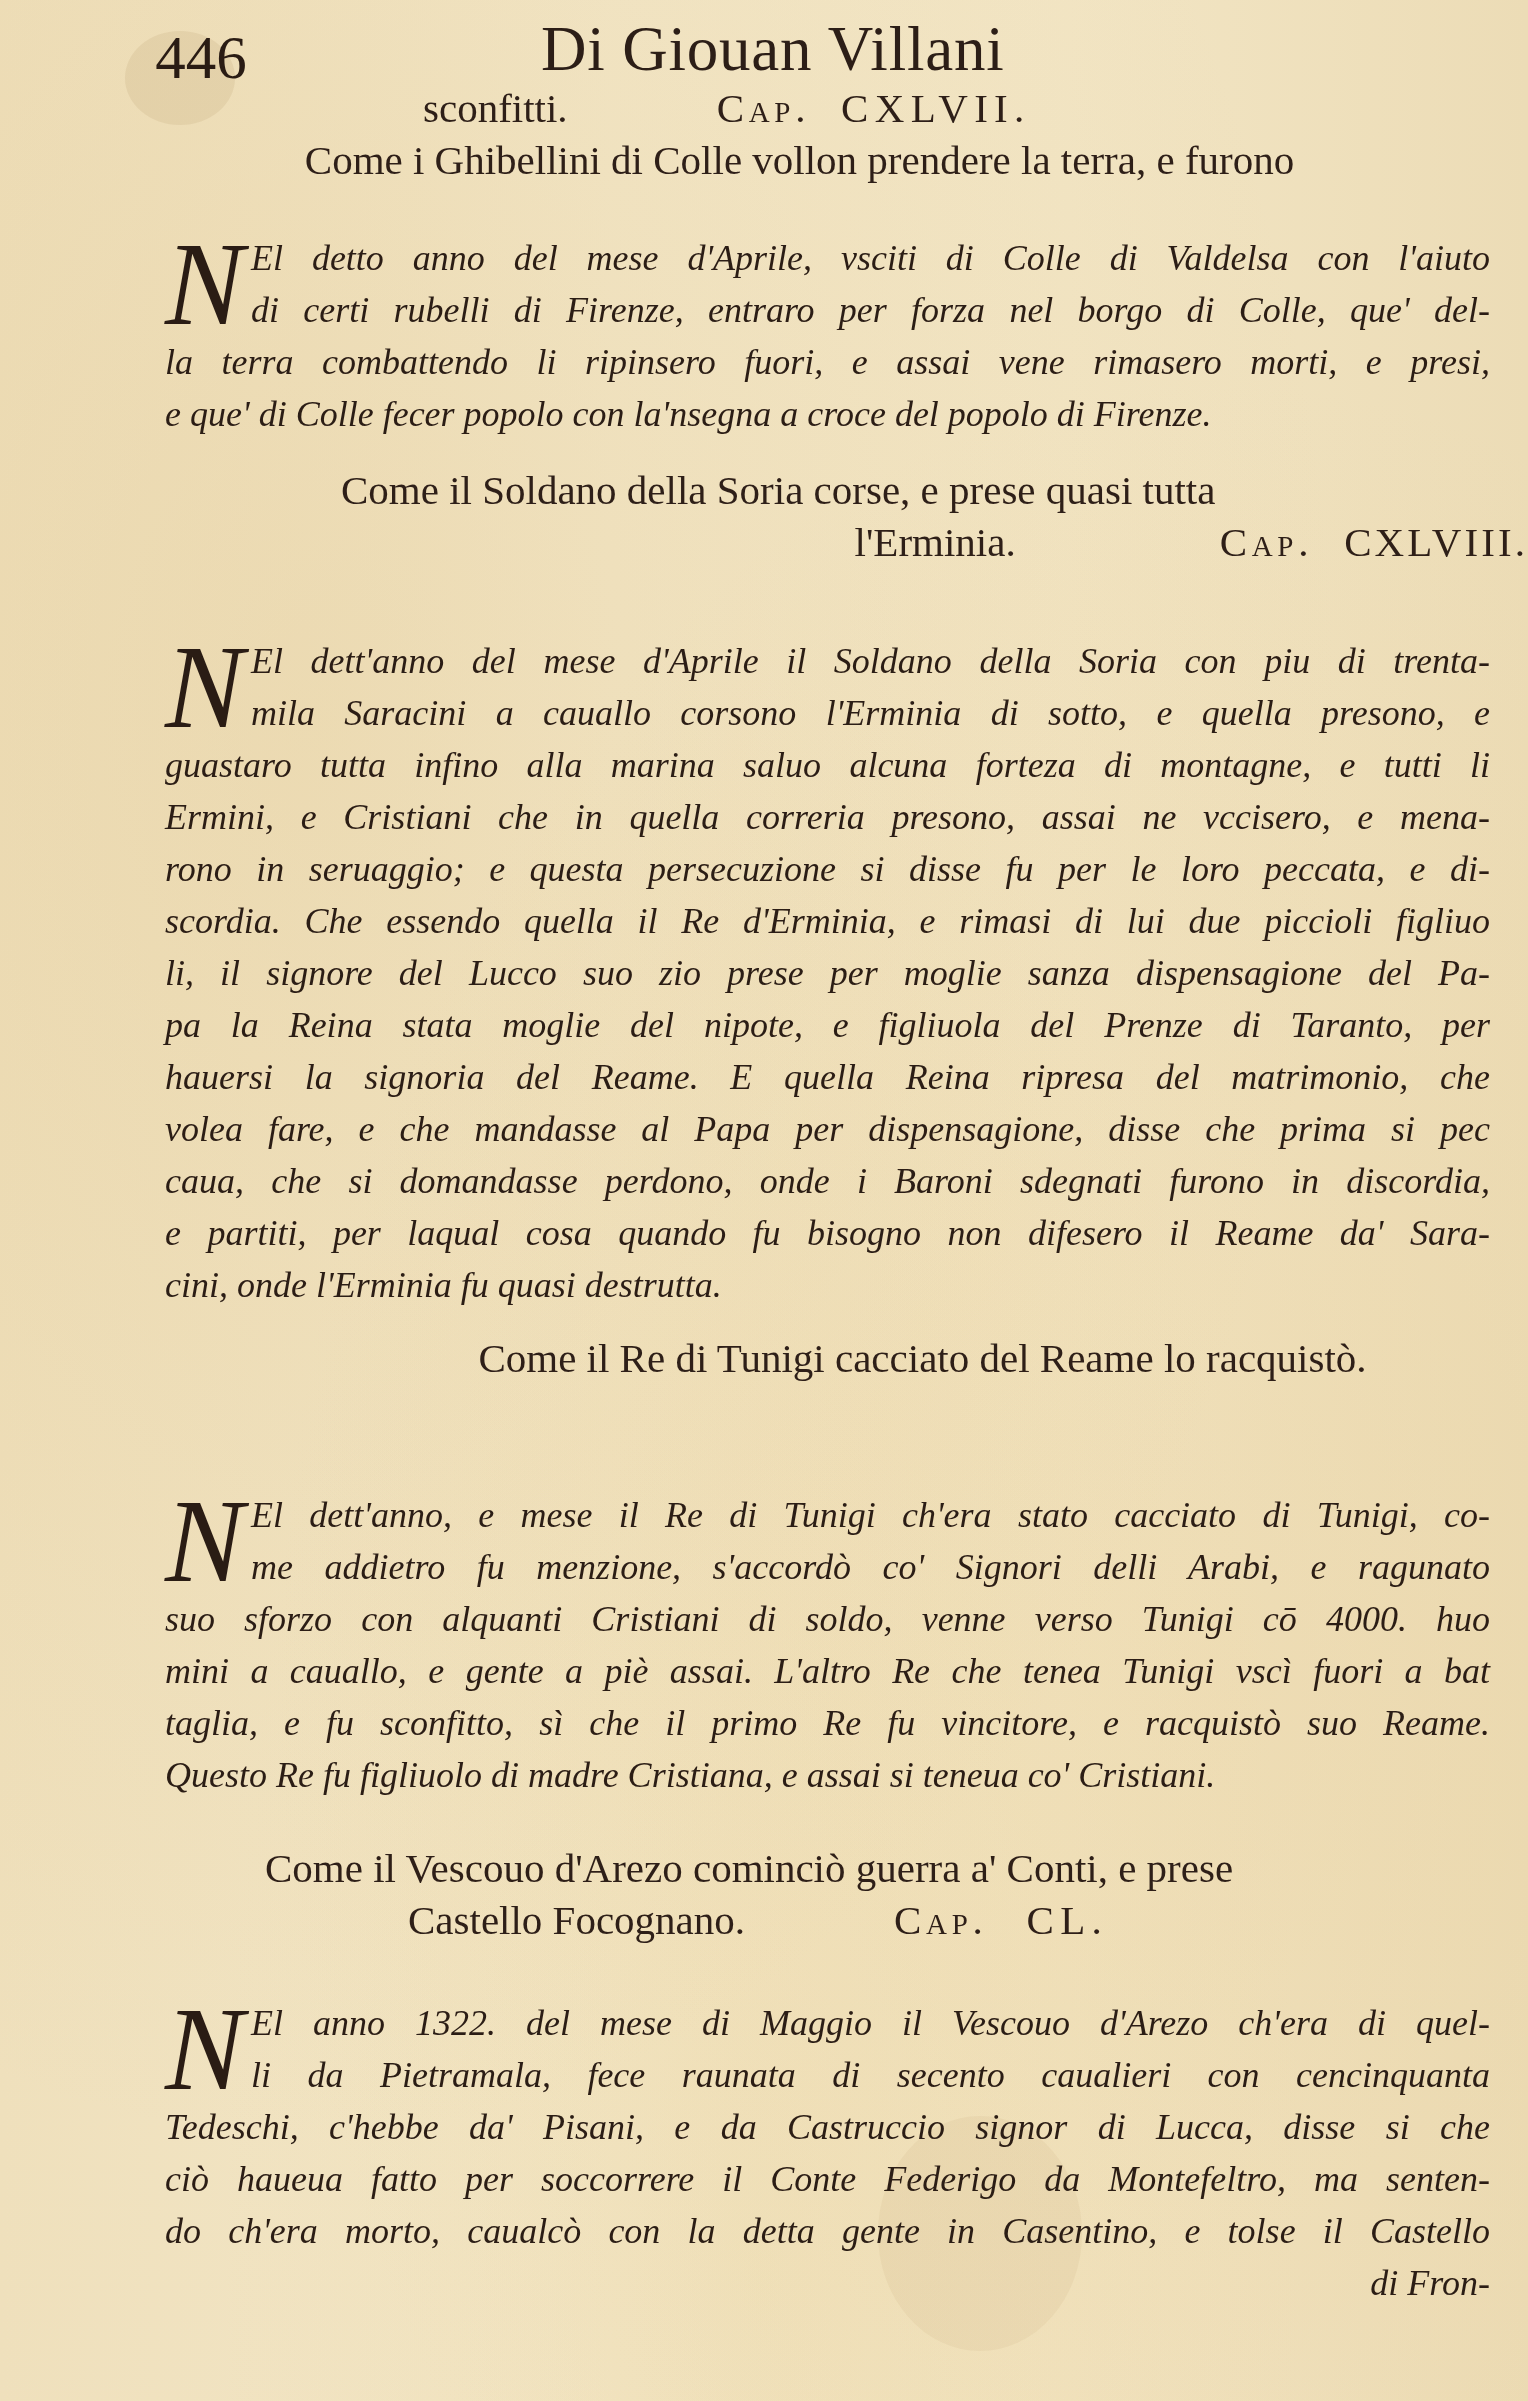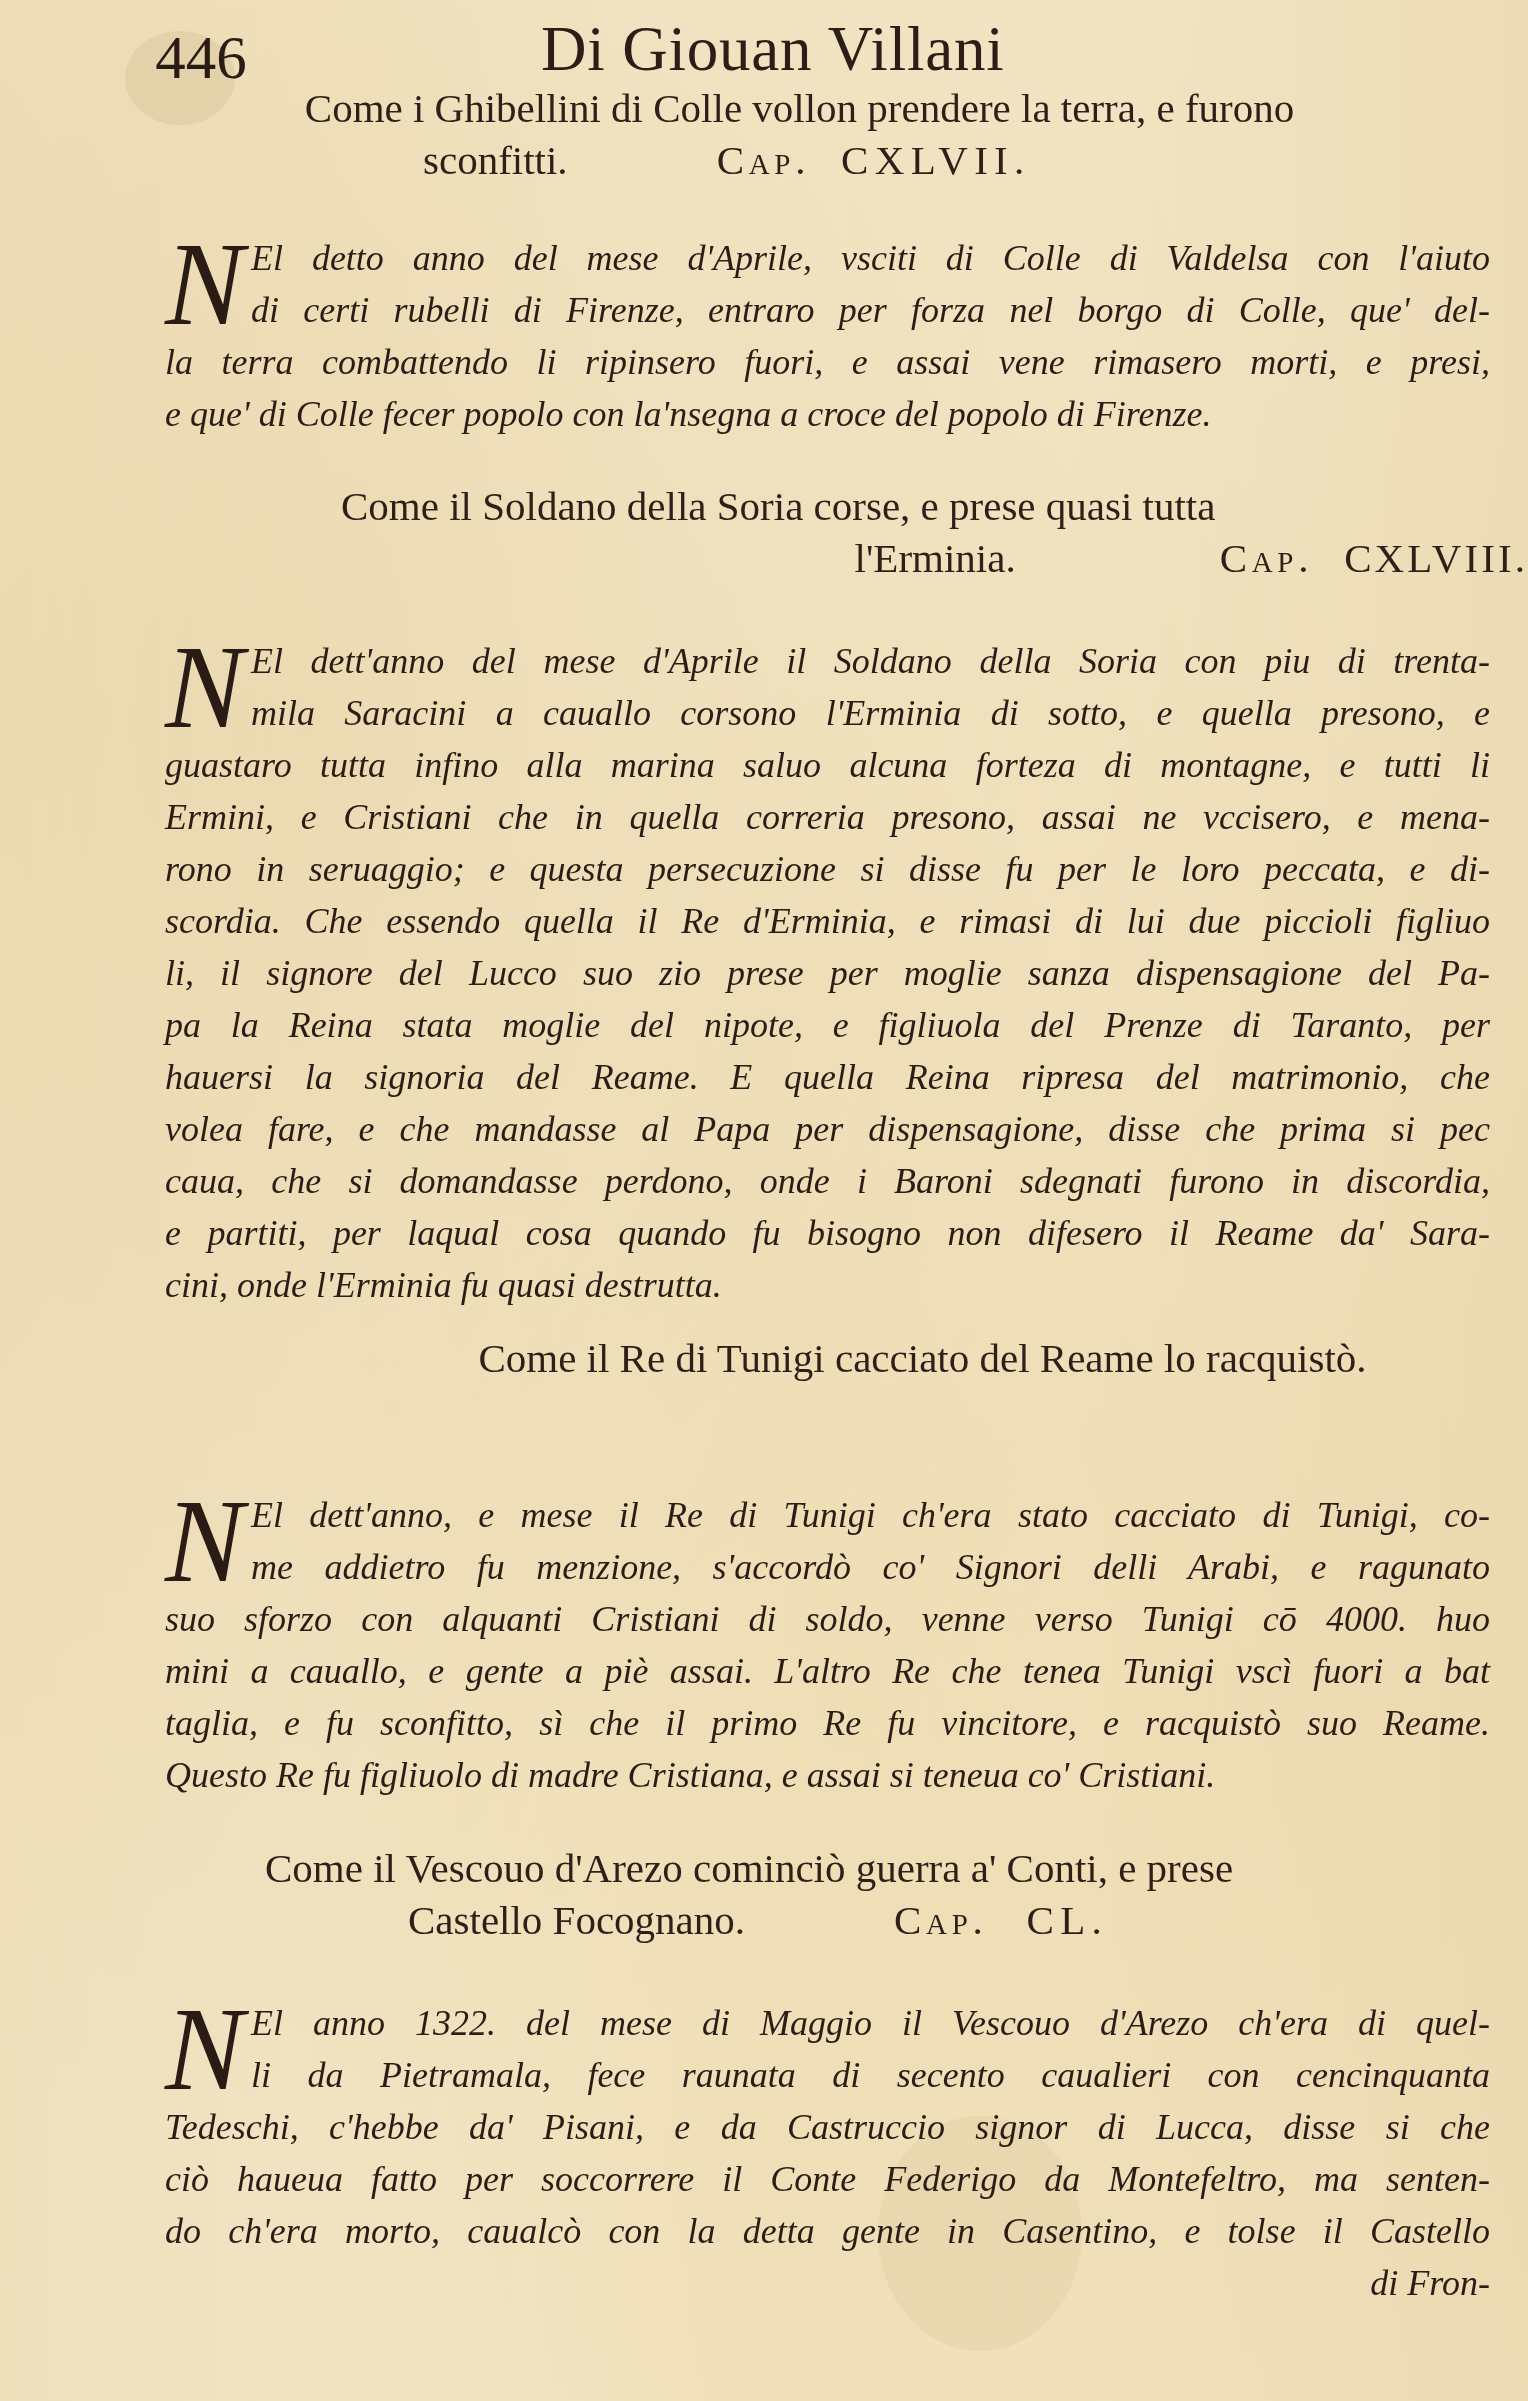--- a/index.html
+++ b/index.html
@@ -43,33 +43,33 @@
 
   <div class="smudge" style="left:125px;top:31px;width:110px;height:94px;"></div>
   <div class="smudge" style="left:878px;top:2116px;width:204px;height:235px;opacity:0.6;"></div>
 
   <div class="running-head">
     <span class="page-number roman">446</span>
     <span class="running-title roman">Di Giouan Villani</span>
   </div>
 
   <div class="heading roman" style="top:82px;">
+    <span class="line" style="text-align:left;padding-left:423px;"><span>sconfitti.</span><span style="display:inline-block;width:149px;"></span><span class="cap">Cap.</span><span style="display:inline-block;width:31px;"></span><span style="letter-spacing:6.3px;">CXLVII.</span></span>
     <span class="line" style="padding-left:71px;">Come i Ghibellini di Colle vollon prendere la terra, e furono</span>
-    <span class="line" style="text-align:left;padding-left:423px;"><span>sconfitti.</span><span style="display:inline-block;width:149px;"></span><span class="cap">Cap.</span><span style="display:inline-block;width:31px;"></span><span style="letter-spacing:6.3px;">CXLVII.</span></span>
   </div>
 
   <div class="para italic" style="top:232px;">
     <span class="dropcap">N</span>
     <span class="ln first">El detto anno del mese d'Aprile, vsciti di Colle di Valdelsa con l'aiuto</span>
     <span class="ln second">di certi rubelli di Firenze, entraro per forza nel borgo di Colle, que' del-</span>
     <span class="ln">la terra combattendo li ripinsero fuori, e assai vene rimasero morti, e presi,</span>
     <span class="ln last">e que' di Colle fecer popolo con la'nsegna a croce del popolo di Firenze.</span>
   </div>
 
-  <div class="heading roman" style="top:480px;">
+  <div class="heading roman" style="top:464px;">
     <span class="line" style="text-align:left;padding-left:341px;">Come il Soldano della Soria corse, e prese quasi tutta</span>
     <span class="line" style="text-align:right;padding-left:431px;"><span>l'Erminia.</span><span style="display:inline-block;width:204px;"></span><span class="cap">Cap.</span><span style="display:inline-block;width:31px;"></span><span style="letter-spacing:3.1px;">CXLVIII.</span></span>
   </div>
 
   <div class="para italic" style="top:635px;">
     <span class="dropcap">N</span>
     <span class="ln first">El dett'anno del mese d'Aprile il Soldano della Soria con piu di trenta-</span>
     <span class="ln second">mila Saracini a cauallo corsono l'Erminia di sotto, e quella presono, e</span>
     <span class="ln">guastaro tutta infino alla marina saluo alcuna forteza di montagne, e tutti li</span>
     <span class="ln">Ermini, e Cristiani che in quella correria presono, assai ne vccisero, e mena-</span>

